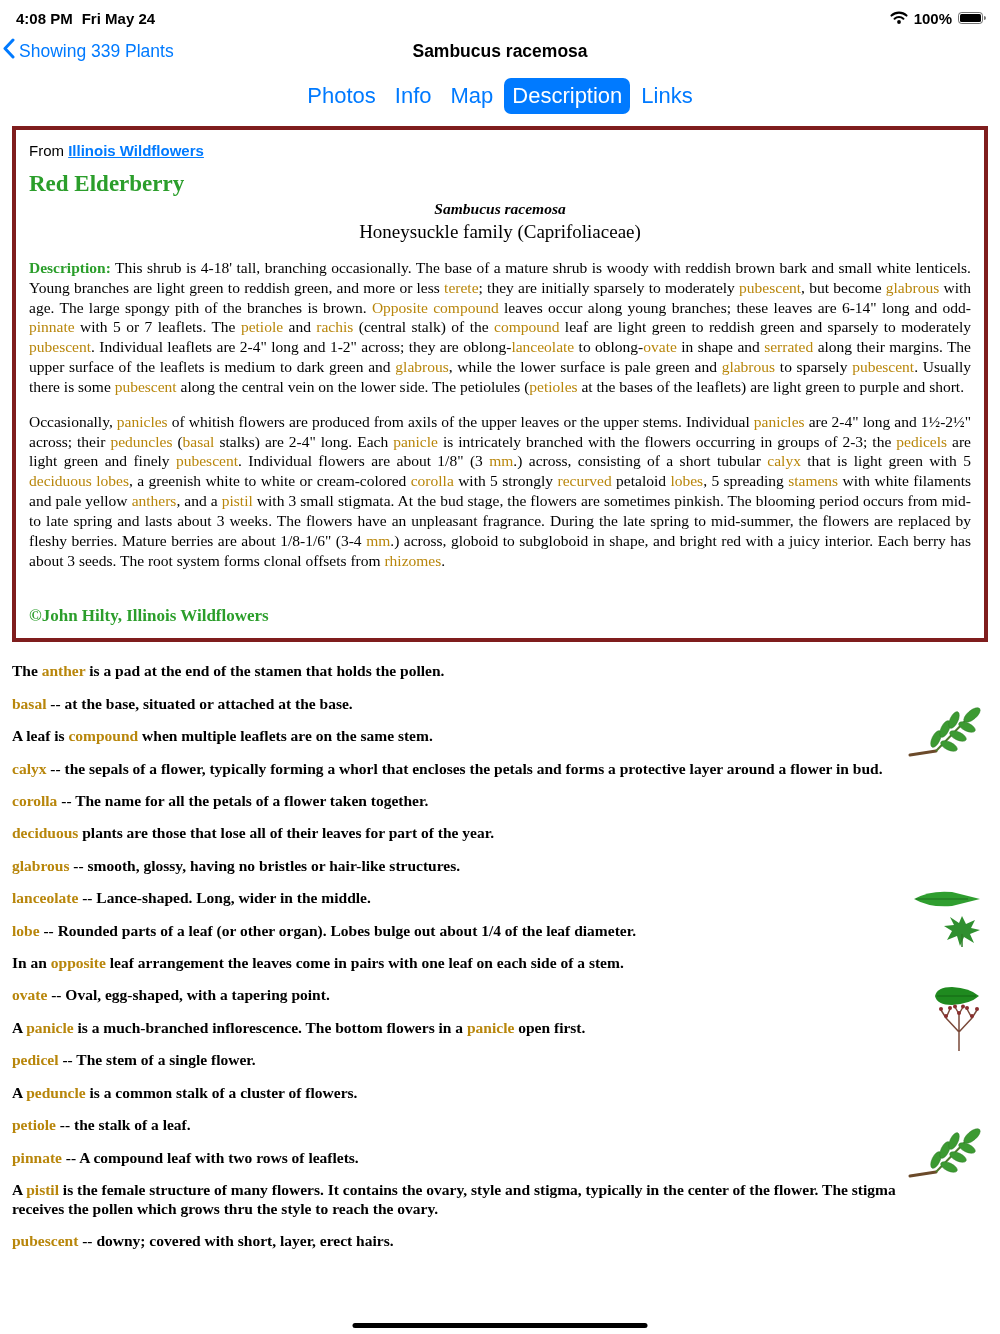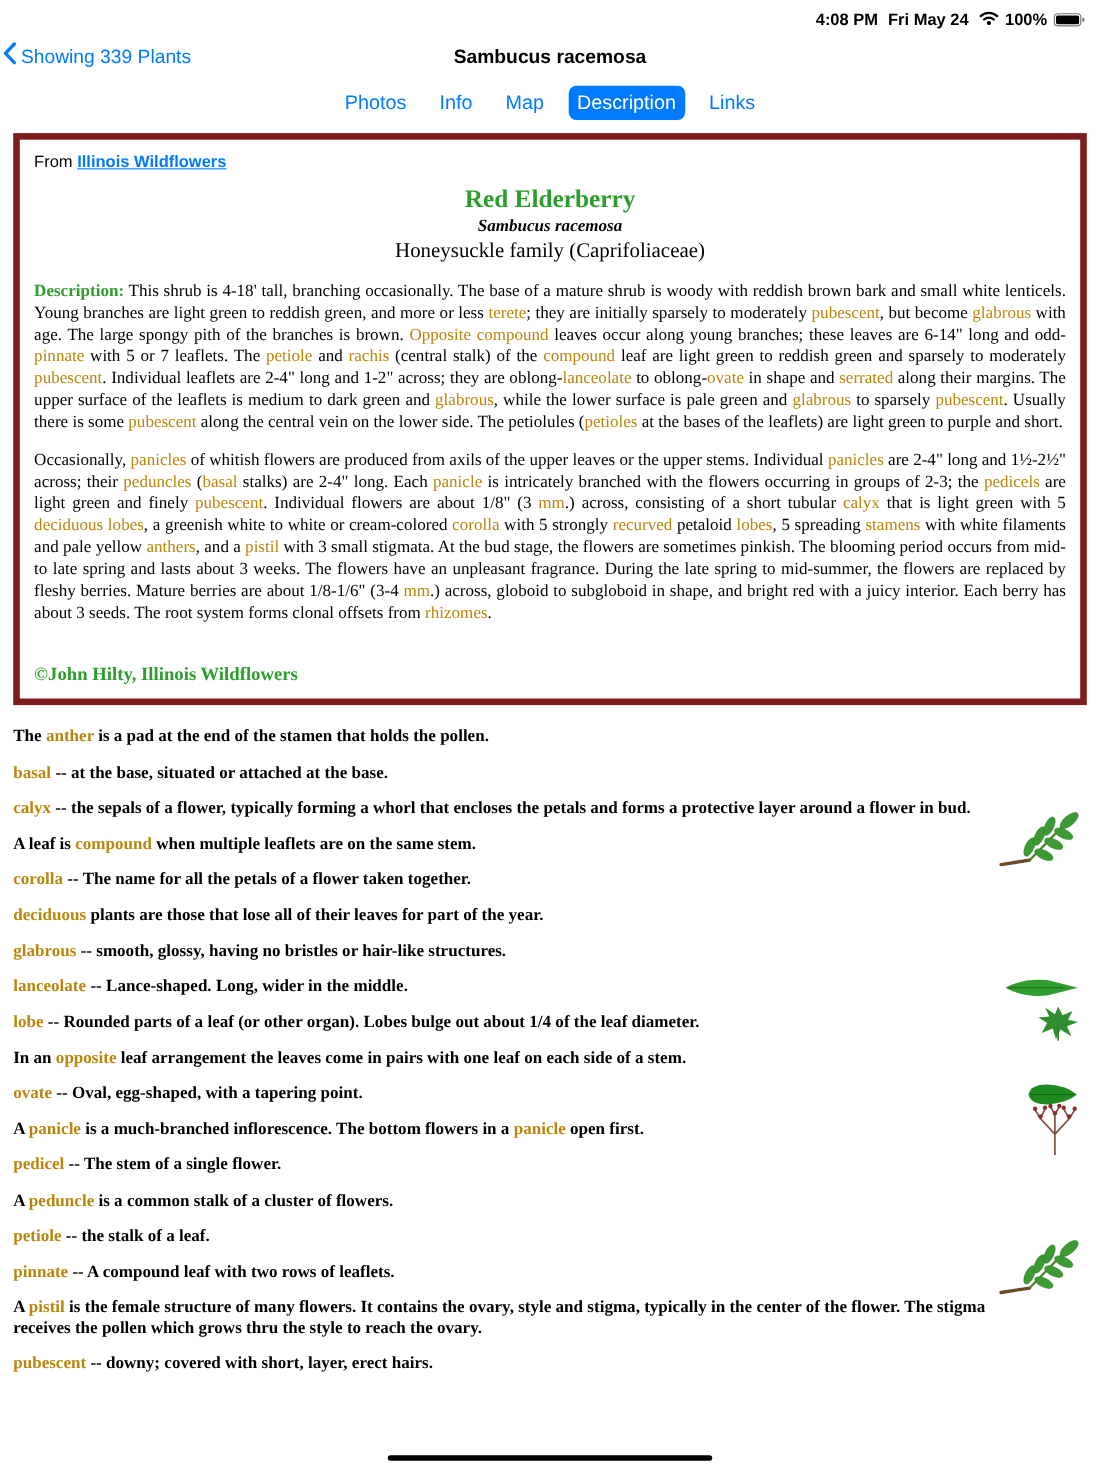--- a/index.html
+++ b/index.html
@@ -8,40 +8,40 @@
     --gold:#b8860b;
   }
   *{box-sizing:border-box;}
   html,body{margin:0;padding:0;}
   body{
     width:1000px;height:1334px;position:relative;overflow:hidden;
     background:#fff;color:#000;
     font-family:"Liberation Sans",sans-serif;
   }
   
-  .status-bar{display:flex;justify-content:flex-end;align-items:center;padding:8px 14px 0 16px;font-size:15px;font-weight:600;height:28px;}
+  .status-bar{display:flex;justify-content:space-between;align-items:center;padding:8px 14px 0 16px;font-size:15px;font-weight:600;height:28px;}
   .status-left span{margin-right:9px;}
   .status-right{display:flex;align-items:center;gap:6px;}
   .battery{display:inline-flex;align-items:center;}
   .battery-body{width:25px;height:12px;border:1px solid rgba(0,0,0,.55);border-radius:3.5px;padding:1px;}
   .battery-fill{display:block;width:100%;height:100%;background:#000;border-radius:1.5px;}
   .battery-nub{width:2px;height:4px;background:rgba(0,0,0,.55);border-radius:0 2px 2px 0;margin-left:1px;}
   
   .nav-bar{position:relative;height:34px;margin-top:6px;}
   .back{position:absolute;left:2px;top:50%;transform:translateY(-50%);display:flex;align-items:center;gap:4px;color:var(--accent);font-size:17.5px;cursor:pointer;}
   .nav-title{text-align:center;font-size:17.5px;font-weight:700;line-height:34px;}
   
-  .tab-bar{display:flex;justify-content:center;align-items:flex-start;gap:14px;margin-top:10px;font-size:18px;color:var(--accent);}
+  .tab-bar{display:flex;justify-content:center;align-items:flex-start;gap:3px;margin-top:10px;font-size:22px;color:var(--accent);}
   .tab{padding:5px 8px;border-radius:7px;cursor:pointer;}
   .tab.selected{background:var(--accent);color:#fff;}
   
-  .article-box{margin:12px 12px 0;border:6px solid #7f1d1d;padding:4px 13px 12px;font-family:"Liberation Serif",serif;font-size:15.5px;color:#000;}
+  .article-box{margin:12px 12px 0;border:4px solid #7f1d1d;padding:4px 13px 12px;font-family:"Liberation Serif",serif;font-size:15.5px;color:#000;}
   .from-line{font-family:"Liberation Sans",sans-serif;font-size:15px;margin:8px 0 0;}
   .from-link{color:var(--accent);font-weight:700;text-decoration:underline;cursor:pointer;}
-  .article-title{color:var(--green);text-align:center;font-size:23px;font-weight:700;margin:12px 0 3px;font-family:"Liberation Serif",serif;}
+  .article-title{color:var(--green);font-size:23px;font-weight:700;margin:12px 0 3px;font-family:"Liberation Serif",serif;}
   .latin{text-align:center;font-weight:700;font-style:italic;font-size:15.5px;}
   .family{text-align:center;font-size:19px;margin-top:3px;}
   .para{text-align:justify;line-height:1.28;margin:15px 0 0;}
   .green-label{color:var(--green);font-weight:700;}
   .gloss{color:var(--gold);cursor:pointer;}
   .credit{color:var(--green);font-weight:700;margin-top:36px;font-size:17px;}
   
   .glossary{margin:20px 12px 0;font-family:"Liberation Serif",serif;font-weight:700;font-size:15.5px;color:#000;}
   .gentry{position:relative;margin-bottom:13.5px;line-height:1.22;}
   .gtext{max-width:900px;}
@@ -104,39 +104,39 @@
 </div>
 
 <div class="glossary">
     <div class="gentry">
       <div class="gtext"><span>The </span><span class="gloss">anther</span><span> is a pad at the end of the stamen that holds the pollen.</span></div>
     </div>
     <div class="gentry">
       <div class="gtext"><span class="gloss">basal</span><span> -- at the base, situated or attached at the base.</span></div>
     </div>
     <div class="gentry">
-      <div class="gtext"><span class="gloss">calyx</span><span> -- the sepals of a flower, typically forming a whorl that encloses the petals and forms a protective layer around a flower in bud.</span></div>
-    </div>
-    <div class="gentry">
       <div class="gtext"><span>A leaf is </span><span class="gloss">compound</span><span> when multiple leaflets are on the same stem.</span></div>
       <div class="gicon">
         <svg width="76" height="54" viewBox="0 0 76 54">
           <path d="M4 45 L30 41" stroke="#6b4a2a" stroke-width="3" fill="none" stroke-linecap="round"></path>
           <path d="M30 41 L62 8" stroke="#4e7d2c" stroke-width="2" fill="none"></path>
           <g fill="#3c9a32" stroke="#2e7d27" stroke-width="0.5">
             <ellipse cx="30" cy="29" rx="9" ry="4" transform="rotate(-65 30 29)"></ellipse>
             <ellipse cx="43" cy="36" rx="9" ry="4" transform="rotate(25 43 36)"></ellipse>
             <ellipse cx="39" cy="19" rx="9" ry="4" transform="rotate(-65 39 19)"></ellipse>
             <ellipse cx="52" cy="26" rx="9" ry="4" transform="rotate(25 52 26)"></ellipse>
             <ellipse cx="48" cy="10" rx="9" ry="4" transform="rotate(-65 48 10)"></ellipse>
             <ellipse cx="61" cy="17" rx="9" ry="4" transform="rotate(25 61 17)"></ellipse>
             <ellipse cx="66" cy="5" rx="10" ry="4.5" transform="rotate(-40 66 5)"></ellipse>
           </g>
         </svg>
       </div>
+    </div>
+    <div class="gentry">
+      <div class="gtext"><span class="gloss">calyx</span><span> -- the sepals of a flower, typically forming a whorl that encloses the petals and forms a protective layer around a flower in bud.</span></div>
     </div>
     <div class="gentry">
       <div class="gtext"><span class="gloss">corolla</span><span> -- The name for all the petals of a flower taken together.</span></div>
     </div>
     <div class="gentry">
       <div class="gtext"><span class="gloss">deciduous</span><span> plants are those that lose all of their leaves for part of the year.</span></div>
     </div>
     <div class="gentry">
       <div class="gtext"><span class="gloss">glabrous</span><span> -- smooth, glossy, having no bristles or hair-like structures.</span></div>
     </div>

